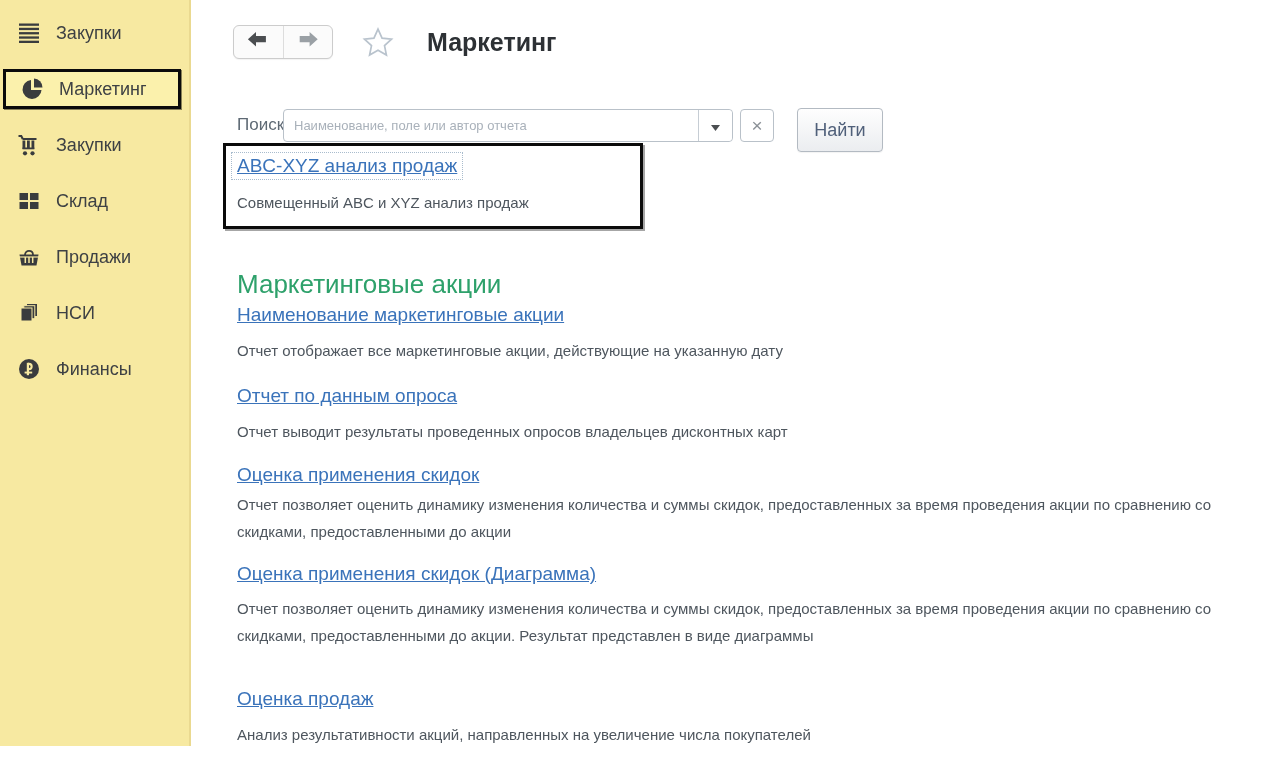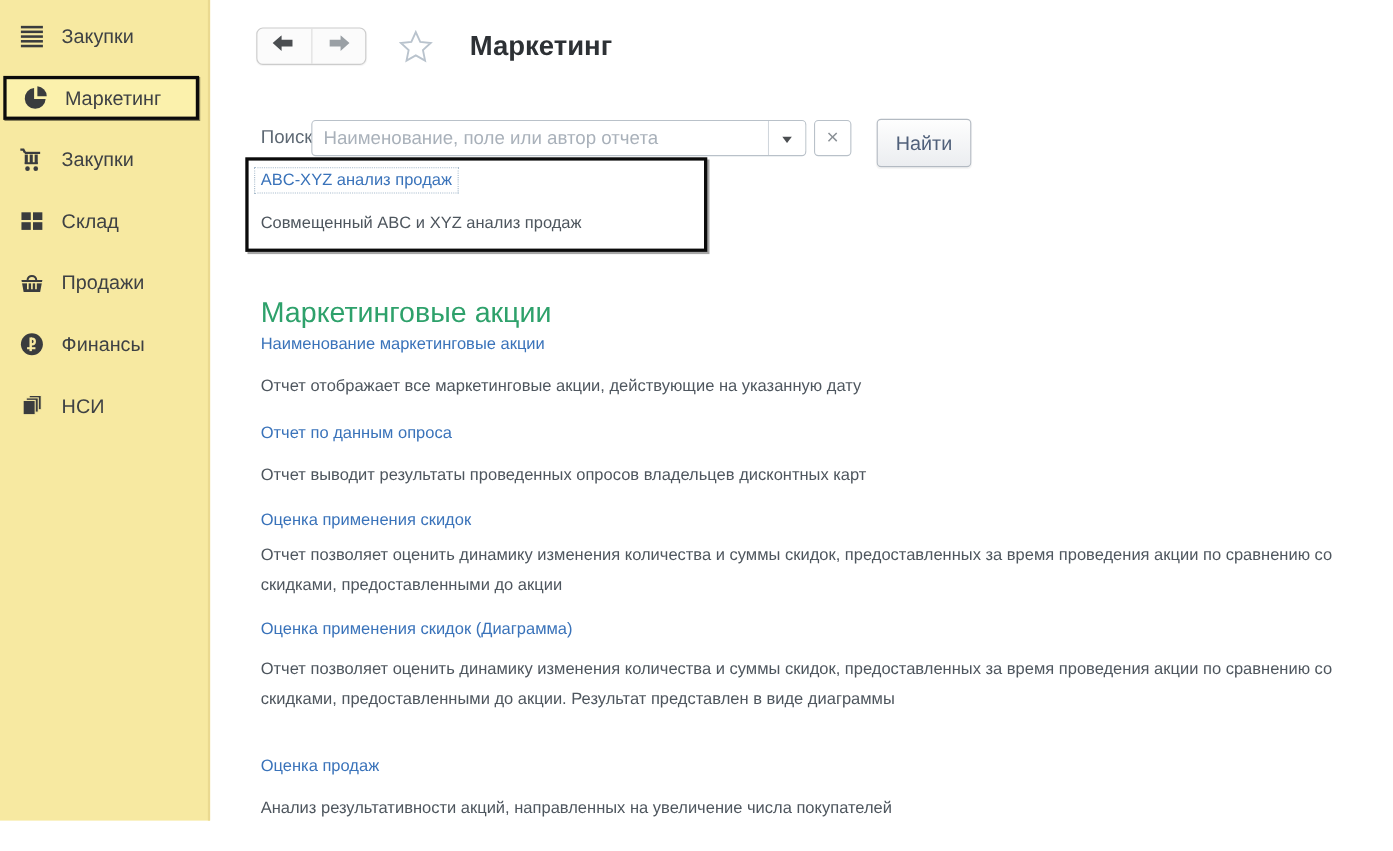--- a/index.html
+++ b/index.html
@@ -63,21 +63,21 @@
     position:absolute; left:283px; top:109px;
     width:450px; height:33px;
     border:1px solid #b9c1c9; border-radius:4px;
     background:#ffffff;
     display:flex; align-items:stretch;
   }
   .search-input {
     flex:1; min-width:0;
     border:none; outline:none;
     padding:0 10px;
-    font-size:17px; color:#333333;
+    font-size:13px; color:#333333;
     font-family:inherit;
     background:transparent;
   }
   .search-input::placeholder { color:#a9b1ba; }
   .dd-btn { width:34px; border-left:1px solid #c6cdd4; display:flex; align-items:center; justify-content:center; cursor:pointer; background:#fff; border-radius:0 4px 4px 0; }
   .clear-btn {
     position:absolute; left:740px; top:109px;
     width:34px; height:33px;
     border:1px solid #b9c1c9; border-radius:4px;
     background:#ffffff; color:#8b9197;
@@ -101,21 +101,22 @@
     position:absolute;
     border:3px solid #0b0b0b;
     box-shadow:2px 2px 0 rgba(0,0,0,0.35);
     pointer-events:none;
   }
   #ann-report { left:223px; top:143px; width:420px; height:86px; }
 
   
   .rlink {
     position:absolute; left:237px;
-    font-size:15px; color:#3a73ba;
+    font-size:19px; color:#3a73ba;
+    text-decoration:underline;
     cursor:pointer; white-space:nowrap;
   }
   .focus-box {
     position:absolute; left:231px; top:152px;
     border:1px dotted #a9bccd;
     padding:2px 5px;
   }
   .focus-box .rlink { position:static; }
   .rdesc {
     position:absolute; left:237px;
@@ -192,42 +193,42 @@
           <path d="M8.3 12 v6 M12 12 v6 M15.7 12 v6" stroke="#f7e9a1" stroke-width="1.5"></path>
           <rect x="2" y="11.4" width="20" height="1.2" fill="#f7e9a1"></rect>
         </svg>
     </span>
     <span class="sb-label">Продажи</span>
   </div>
 
   <div class="sb-item">
     <span class="sb-icon">
       <svg viewBox="0 0 24 24">
+          <rect x="9.5" y="2.5" width="11" height="13" fill="#3a3c3e" stroke="#f7e9a1" stroke-width="1"></rect>
+          <rect x="6.8" y="4.7" width="11" height="13" fill="#3a3c3e" stroke="#f7e9a1" stroke-width="1"></rect>
+          <rect x="4" y="7" width="11" height="13" fill="#3a3c3e" stroke="#f7e9a1" stroke-width="1"></rect>
+        </svg>
+    </span>
+    <span class="sb-label">НСИ</span>
+  </div>
+
+  <div class="sb-item">
+    <span class="sb-icon">
+      <svg viewBox="0 0 24 24">
           <circle cx="12" cy="12" r="10" fill="#3a3c3e"></circle>
           <g fill="#f7e9a1">
             <rect x="9.8" y="5.8" width="2.2" height="12.4"></rect>
             <path d="M12 5.8 a3.7 3.7 0 0 1 0 7.4 h-1 v-2.1 h1 a1.6 1.6 0 0 0 0-3.2 h-1 V5.8 Z"></path>
             <rect x="7.6" y="14.6" width="7.6" height="1.9"></rect>
           </g>
         </svg>
     </span>
     <span class="sb-label">Финансы</span>
   </div>
 
-  <div class="sb-item">
-    <span class="sb-icon">
-      <svg viewBox="0 0 24 24">
-          <rect x="9.5" y="2.5" width="11" height="13" fill="#3a3c3e" stroke="#f7e9a1" stroke-width="1"></rect>
-          <rect x="6.8" y="4.7" width="11" height="13" fill="#3a3c3e" stroke="#f7e9a1" stroke-width="1"></rect>
-          <rect x="4" y="7" width="11" height="13" fill="#3a3c3e" stroke="#f7e9a1" stroke-width="1"></rect>
-        </svg>
-    </span>
-    <span class="sb-label">НСИ</span>
-  </div>
-
 
 </div>
 
 <div class="nav-group">
   <div class="nav-btn">
     <span>
       <svg width="22" height="16" viewBox="0 0 22 16">
           <path d="M9 0 L9 4.5 H20 V11.5 H9 V16 L0 8 Z" fill="#4b4e51" transform="scale(0.9) translate(1,0)"></path>
         </svg>
     </span>

